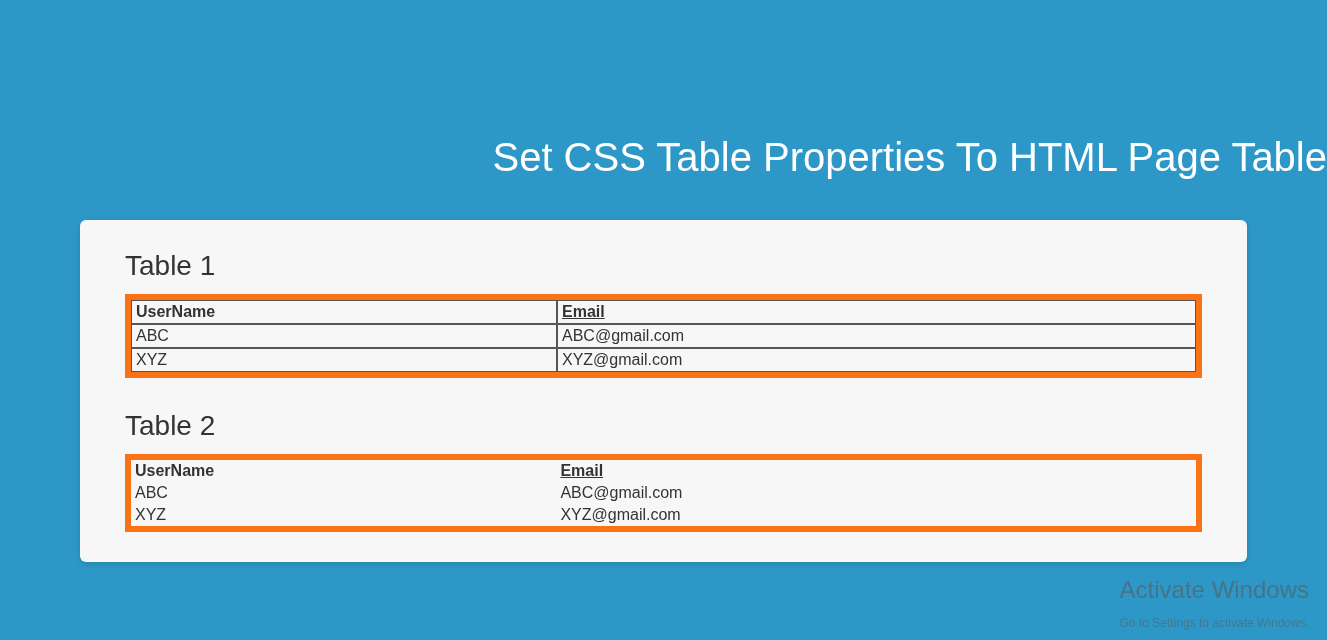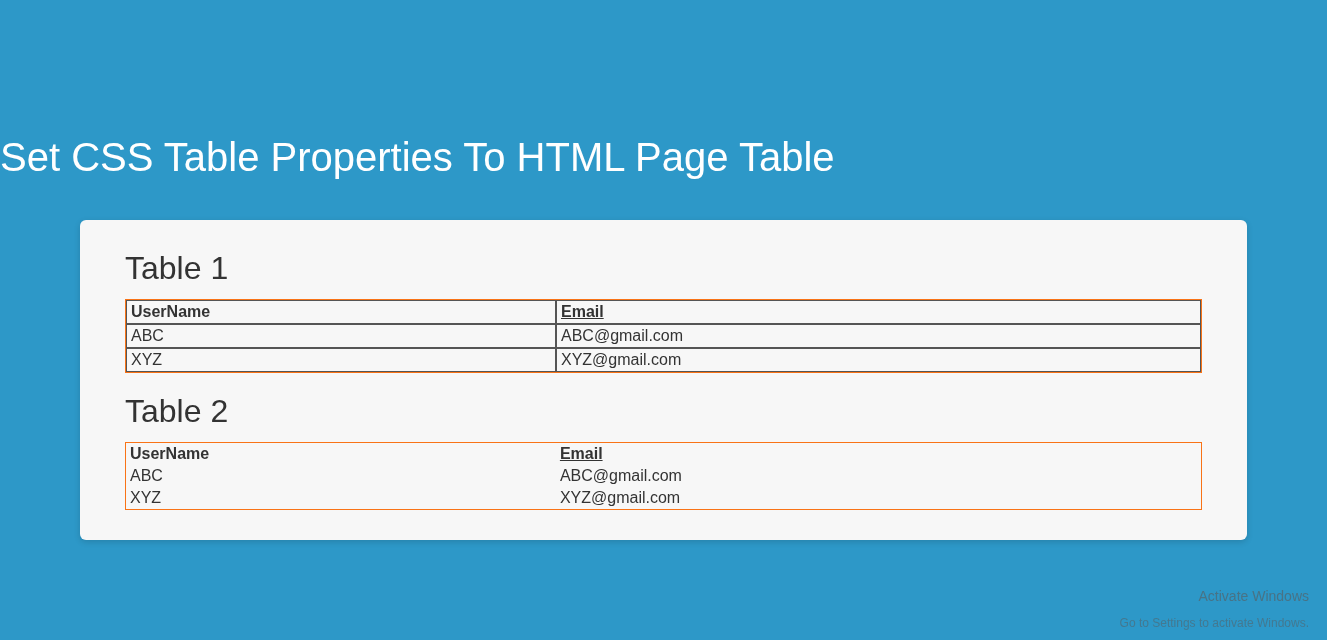--- a/index.html
+++ b/index.html
@@ -5,44 +5,44 @@
   * { box-sizing: border-box; margin: 0; padding: 0; }
   body {
     width: 1327px;
     height: 640px;
     background: #2d98c8;
     font-family: Arial, Helvetica, sans-serif;
     overflow: hidden;
     position: relative;
   }
   .page-title {
-    text-align: left;
+    text-align: right;
     color: #ffffff;
     font-size: 40px;
     font-weight: 400;
     padding-top: 135px;
     padding-bottom: 40px;
   }
   .card {
     background: #f7f7f7;
     margin: 0 80px;
     border-radius: 6px;
     box-shadow: 0 2px 6px rgba(0,0,0,0.15);
     padding: 30px 45px 30px 45px;
   }
   .section-title {
-    font-size: 32px;
+    font-size: 28px;
     font-weight: 400;
     color: #333;
     margin-bottom: 12px;
   }
-  .section-title.second { margin-top: 20px; }
+  .section-title.second { margin-top: 32px; }
   table {
     width: 100%;
-    border: 1px solid #f97316;
+    border: 6px solid #f97316;
     font-size: 16px;
     color: #333;
   }
   table.separate {
     border-collapse: separate;
     border-spacing: 0;
   }
   table.separate th, table.separate td {
     border: 1px solid #555;
     padding: 2px 4px;
@@ -65,21 +65,21 @@
   th + th { width: 60%; text-decoration: underline; }
 
   .watermark {
     position: absolute;
     right: 18px;
     bottom: 10px;
     text-align: right;
     color: rgba(90,90,90,0.55);
     font-family: "Segoe UI", Arial, sans-serif;
   }
-  .watermark .wm-title { font-size: 14px; color: rgba(90,90,90,0.6); }
+  .watermark .wm-title { font-size: 24px; color: rgba(90,90,90,0.6); }
   .watermark .wm-sub { font-size: 12px; color: rgba(90,90,90,0.5); margin-top: 12px; }
 </style>
 </head>
 <body>
 
 <h1 class="page-title">Set CSS Table Properties To HTML Page Table</h1>
 
 <div class="card">
 
   <h2 class="section-title">Table 1</h2>

